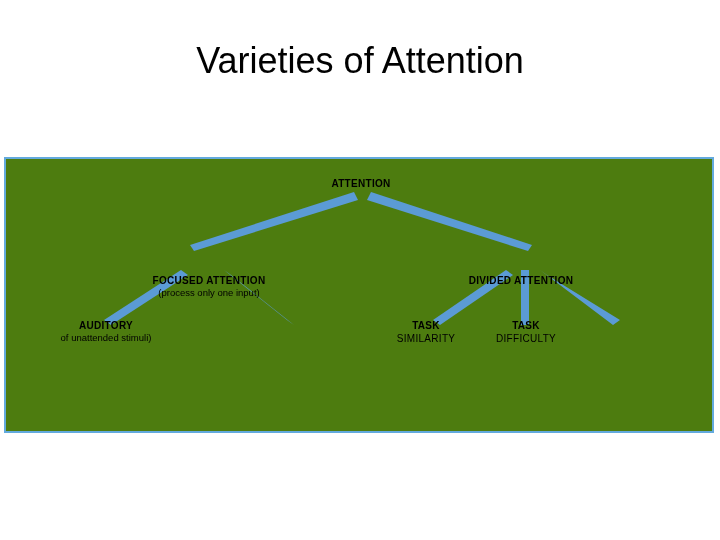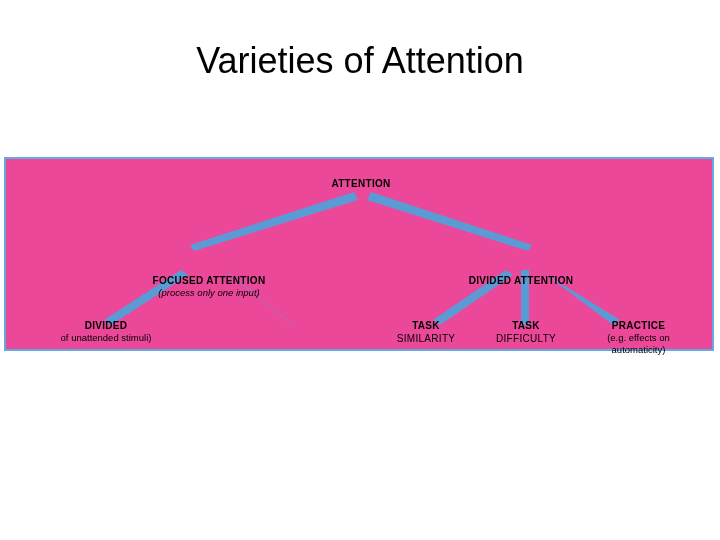--- a/index.html
+++ b/index.html
@@ -30,23 +30,23 @@
     line-height: 46px;
     white-space: nowrap;
   }
 
   
   #diagram-frame {
     position: absolute;
     left: 4px;
     top: 157px;
     width: 710px;
-    height: 194px;
+    height: 276px;
     box-sizing: border-box;
-    background: #ec4899;
+    background: #4d7c0f;
     border: 2px solid #63aadd;
   }
 
   #diagram-canvas {
     position: absolute;
     left: 0;
     top: 0;
     width: 706px;
     height: 221px;
   }
@@ -64,21 +64,20 @@
     display: block;
     font-size: 10px;
     font-weight: 700;
     letter-spacing: 0.3px;
     line-height: 13px;
   }
   .node .sub {
     display: block;
     font-size: 9.5px;
     font-weight: 400;
-    font-style: italic;
     line-height: 12px;
   }
   .node .sub.plain {
     font-style: normal;
   }
   .node .hdr2 {
     display: block;
     font-size: 10px;
     font-weight: 400;
     letter-spacing: 0.3px;
@@ -126,34 +125,29 @@
   <div class="node" id="node-focused">
     <span class="hdr">FOCUSED ATTENTION</span>
     <span class="sub">(process only one input)</span>
   </div>
 
   <div class="node" id="node-divided">
     <span class="hdr">DIVIDED ATTENTION</span>
   </div>
 
   <div class="node" id="node-auditory">
-    <span class="hdr">DIVIDED</span>
+    <span class="hdr">AUDITORY</span>
     <span class="sub plain">of unattended stimuli)</span>
   </div>
 
 
   <div class="node" id="node-task-similarity">
     <span class="hdr">TASK</span>
     <span class="hdr2">SIMILARITY</span>
   </div>
 
   <div class="node" id="node-task-difficulty">
     <span class="hdr">TASK</span>
     <span class="hdr2">DIFFICULTY</span>
   </div>
 
-  <div class="node" id="node-practice">
-    <span class="hdr">PRACTICE</span>
-    <span class="sub plain">(e.g. effects on</span>
-    <span class="sub plain">automaticity)</span>
-  </div>
 
 </div>
 
 </body></html>

